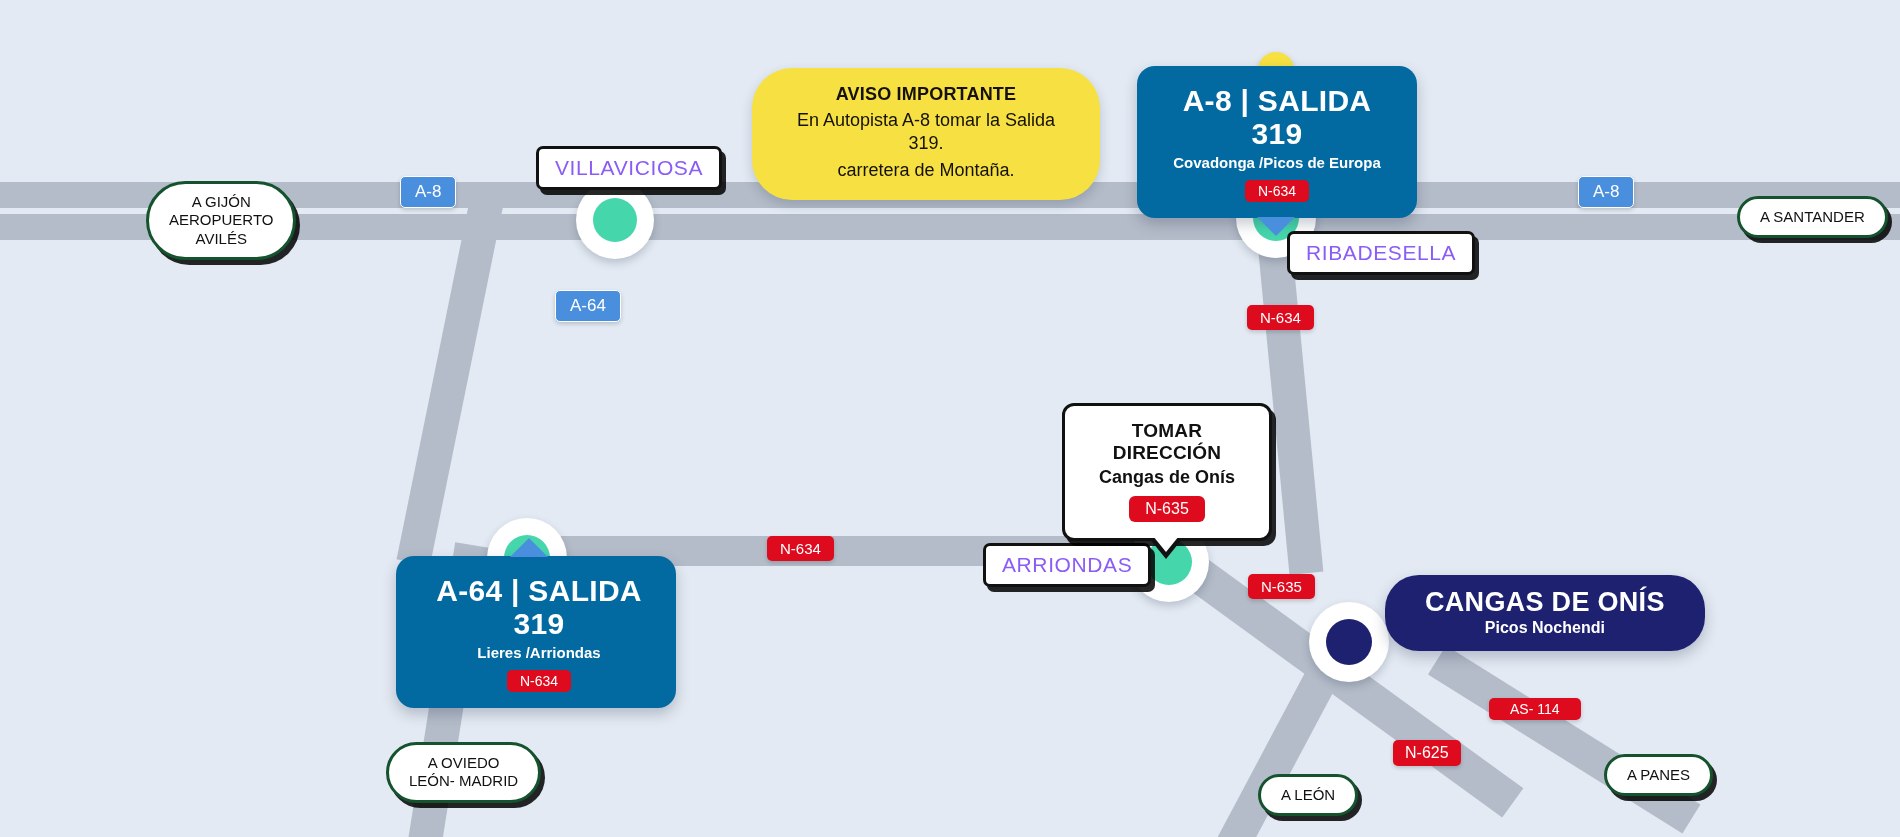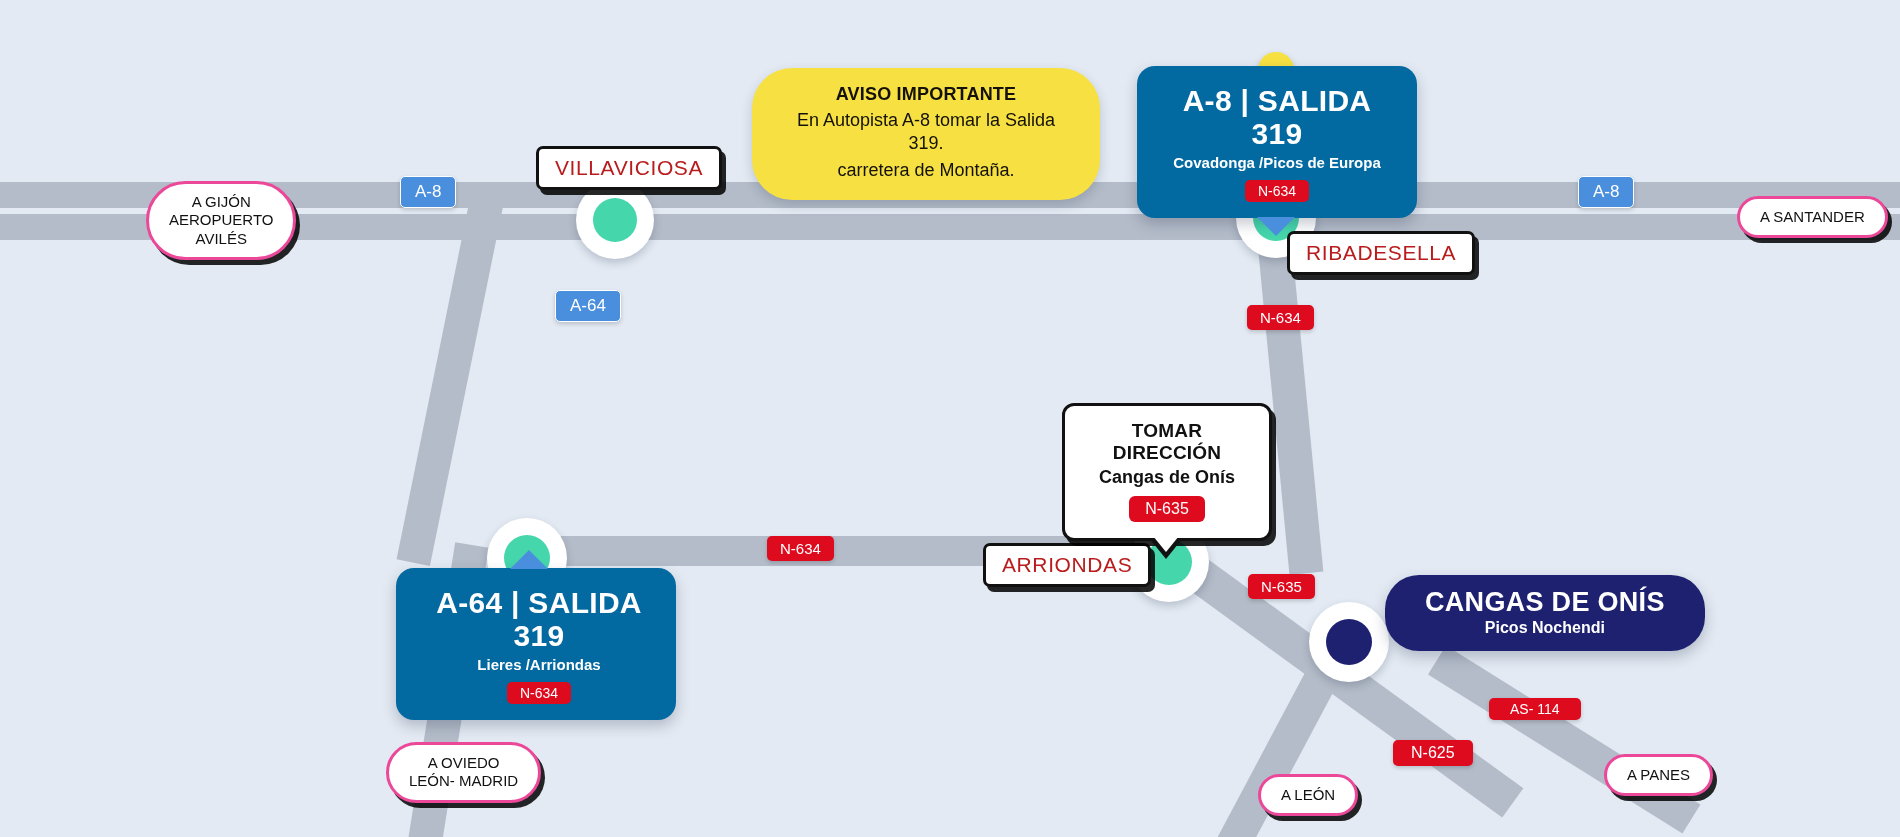--- a/index.html
+++ b/index.html
@@ -69,25 +69,25 @@
     display:flex;align-items:center;justify-content:center;
   }
   .node .dot{border-radius:50%;}
   .node.green .dot{background:#45d6ac;}
   .node.navy .dot{background:#1e2170;}
 
   
   .city-label{
     position:absolute;background:#fff;border:3px solid #111;
     border-radius:7px;padding:7px 16px;
-    font-size:21px;font-weight:400;letter-spacing:.6px;color:#b91c1c;
+    font-size:21px;font-weight:400;letter-spacing:.6px;color:#8b5cf6;
     white-space:nowrap;box-shadow:4px 5px 0 rgba(0,0,0,.85);
   }
   .dest-label{
-    position:absolute;background:#fff;border:3px solid #ec4899;
+    position:absolute;background:#fff;border:3px solid #14532d;
     border-radius:40px;padding:9px 20px;
     font-size:15px;font-weight:400;color:#111;line-height:1.22;
     text-align:center;white-space:nowrap;
     box-shadow:4px 5px 0 rgba(0,0,0,.85);
   }
 
   
   .shield{
     position:absolute;border-radius:5px;
     font-size:17px;color:#fff;padding:5px 14px;
@@ -199,21 +199,21 @@
     <div class="dot" style="width:46px;height:46px;"></div>
   </div>
 
   <div class="shield blue" style="left:400px;top:176px;">A-8</div>
   <div class="shield blue" style="left:1578px;top:176px;">A-8</div>
   <div class="shield blue" style="left:555px;top:290px;">A-64</div>
   <div class="shield red" style="left:1247px;top:305px;font-size:15px;padding:4px 13px;">N-634</div>
   <div class="shield red" style="left:767px;top:536px;font-size:15px;padding:4px 13px;">N-634</div>
   <div class="shield red" style="left:1248px;top:574px;font-size:15px;padding:4px 13px;">N-635</div>
   <div class="shield red" style="left:1489px;top:698px;font-size:14px;padding:3px 21px;">AS- 114</div>
-  <div class="shield red" style="left:1393px;top:740px;font-size:16px;padding:4px 18px;">N-625</div>
+  <div class="shield red" style="left:1393px;top:740px;font-size:16px;padding:4px 12px;">N-625</div>
 
   <div class="city-label" style="left:536px;top:146px;">VILLAVICIOSA</div>
   <div class="city-label" style="left:1287px;top:231px;">RIBADESELLA</div>
   <div class="city-label" style="left:983px;top:543px;">ARRIONDAS</div>
 
   <div class="dest-label" style="left:146px;top:181px;">
     <div>A GIJÓN</div>
     <div>AEROPUERTO</div>
     <div>AVILÉS</div>
   </div>
@@ -242,21 +242,21 @@
   </div>
 
   <div class="marker-dot" style="left:1258px;top:52px;"></div>
   <div class="sign blue" style="left:1137px;top:66px;width:228px;">
     <div class="sign-title">A-8 | SALIDA 319</div>
     <div class="sign-sub">Covadonga /Picos de Europa</div>
     <div class="inline-shield">N-634</div>
     <div class="tail-down" style="left:120px;"></div>
   </div>
 
-  <div class="sign blue" style="left:396px;top:568px;width:222px;padding-left:32px;">
+  <div class="sign blue" style="left:396px;top:556px;width:222px;padding-left:32px;">
     <div class="tail-up" style="left:114px;"></div>
     <div class="sign-title">A-64 | SALIDA 319</div>
     <div class="sign-sub">Lieres /Arriondas</div>
     <div class="inline-shield">N-634</div>
   </div>
 
   <div class="callout" style="left:1062px;top:403px;width:152px;">
     <div class="c-title">TOMAR DIRECCIÓN</div>
     <div class="c-sub">Cangas de Onís</div>
     <div class="inline-shield">N-635</div>

